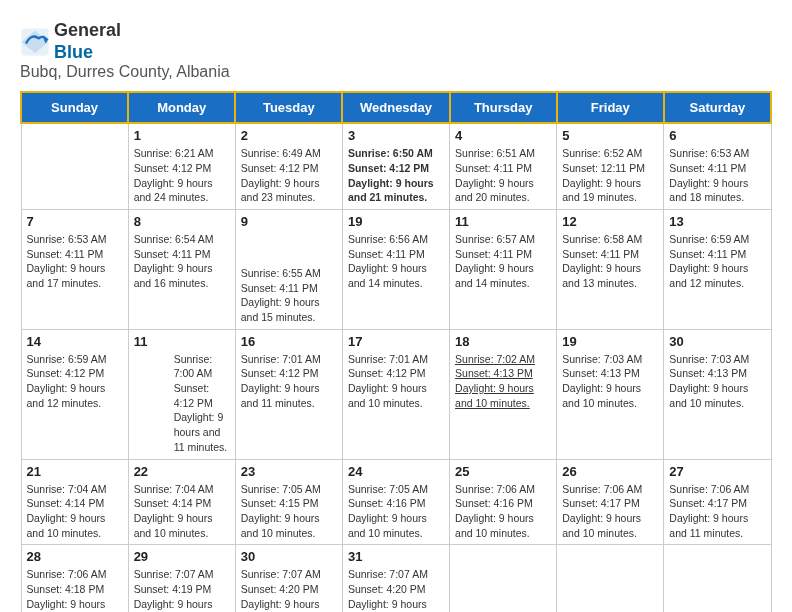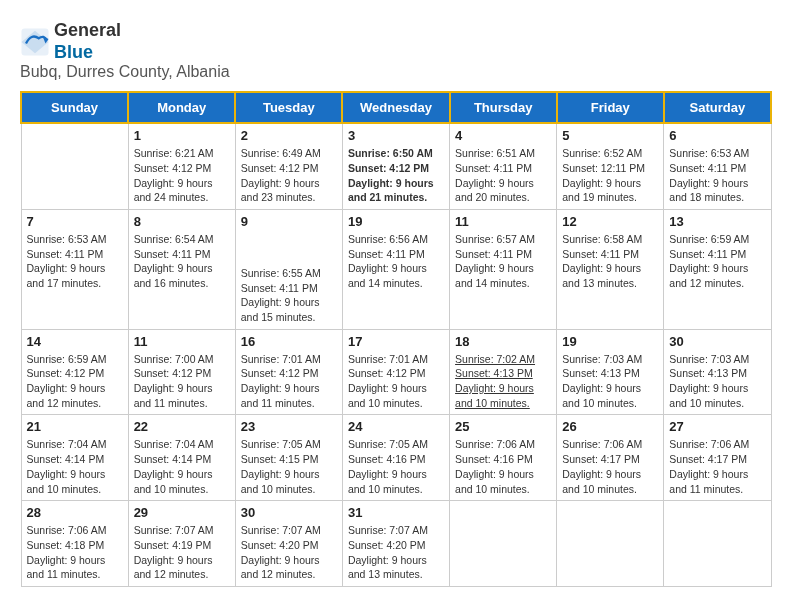--- a/index.html
+++ b/index.html
@@ -196,21 +196,21 @@
       </tr>
       <tr>
         <td>
           <div class="date-num">14</div>
           <div class="cell-text" style="white-space: pre-line;">Sunrise: 6:59 AM
 Sunset: 4:12 PM
 Daylight: 9 hours and 12 minutes.</div>
         </td>
         <td>
           <div class="date-num">11</div>
-          <div class="cell-text" style="white-space: pre-line;">Sunrise: 7:00 AM
+          <div class="cell-text" style="white-space: pre-line; margin-left: 40px;">Sunrise: 7:00 AM
 Sunset: 4:12 PM
 Daylight: 9 hours and 11 minutes.</div>
         </td>
         <td>
           <div class="date-num">16</div>
           <div class="cell-text" style="white-space: pre-line;">Sunrise: 7:01 AM
 Sunset: 4:12 PM
 Daylight: 9 hours and 11 minutes.</div>
         </td>
         <td>

